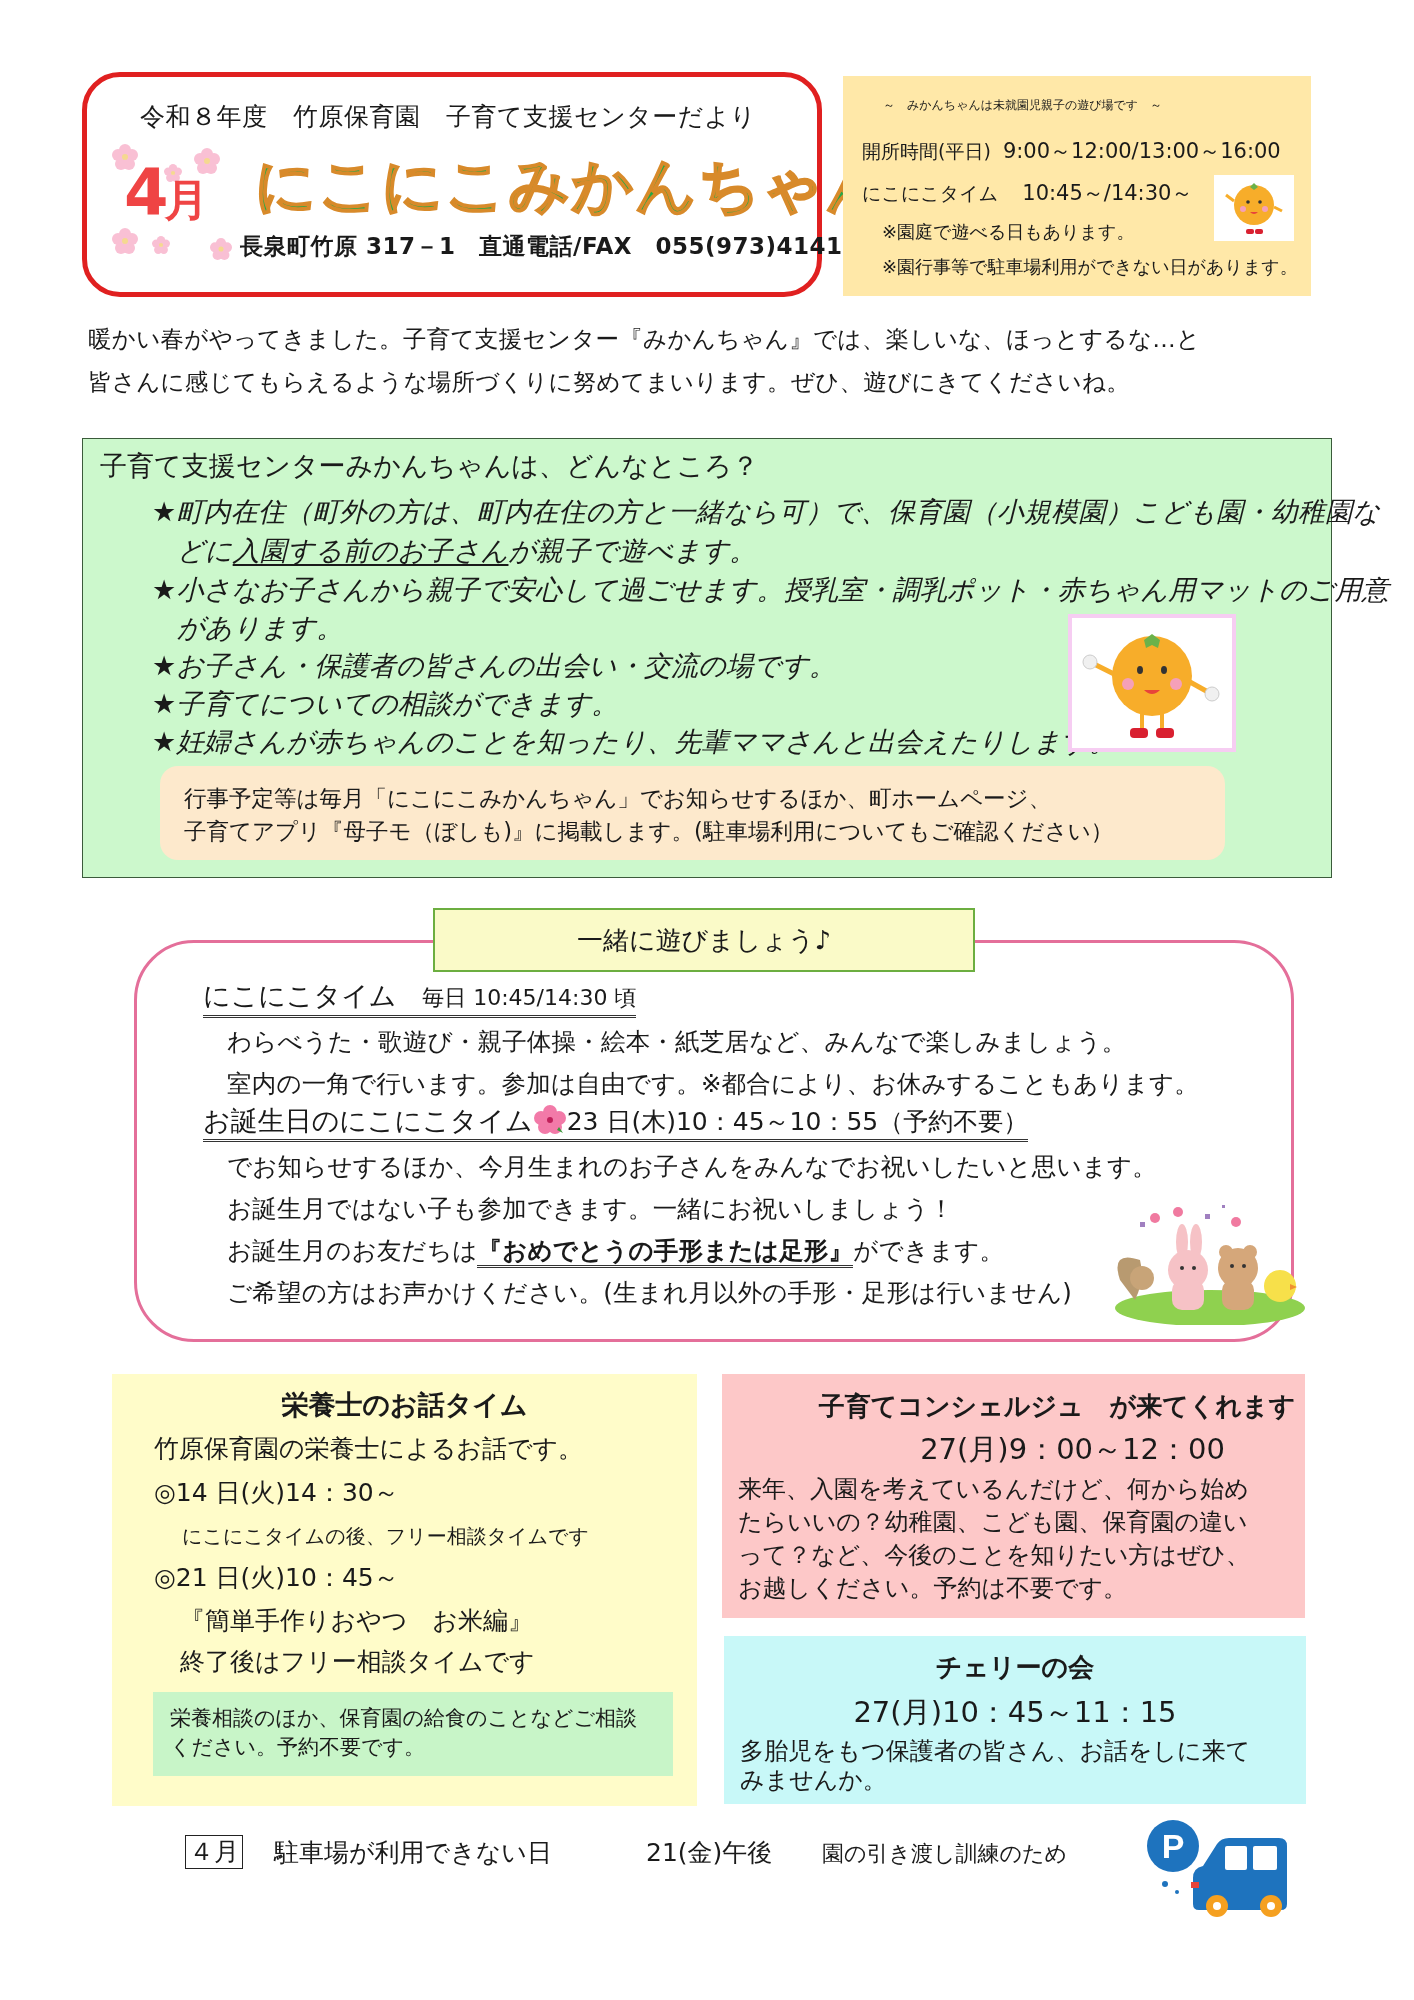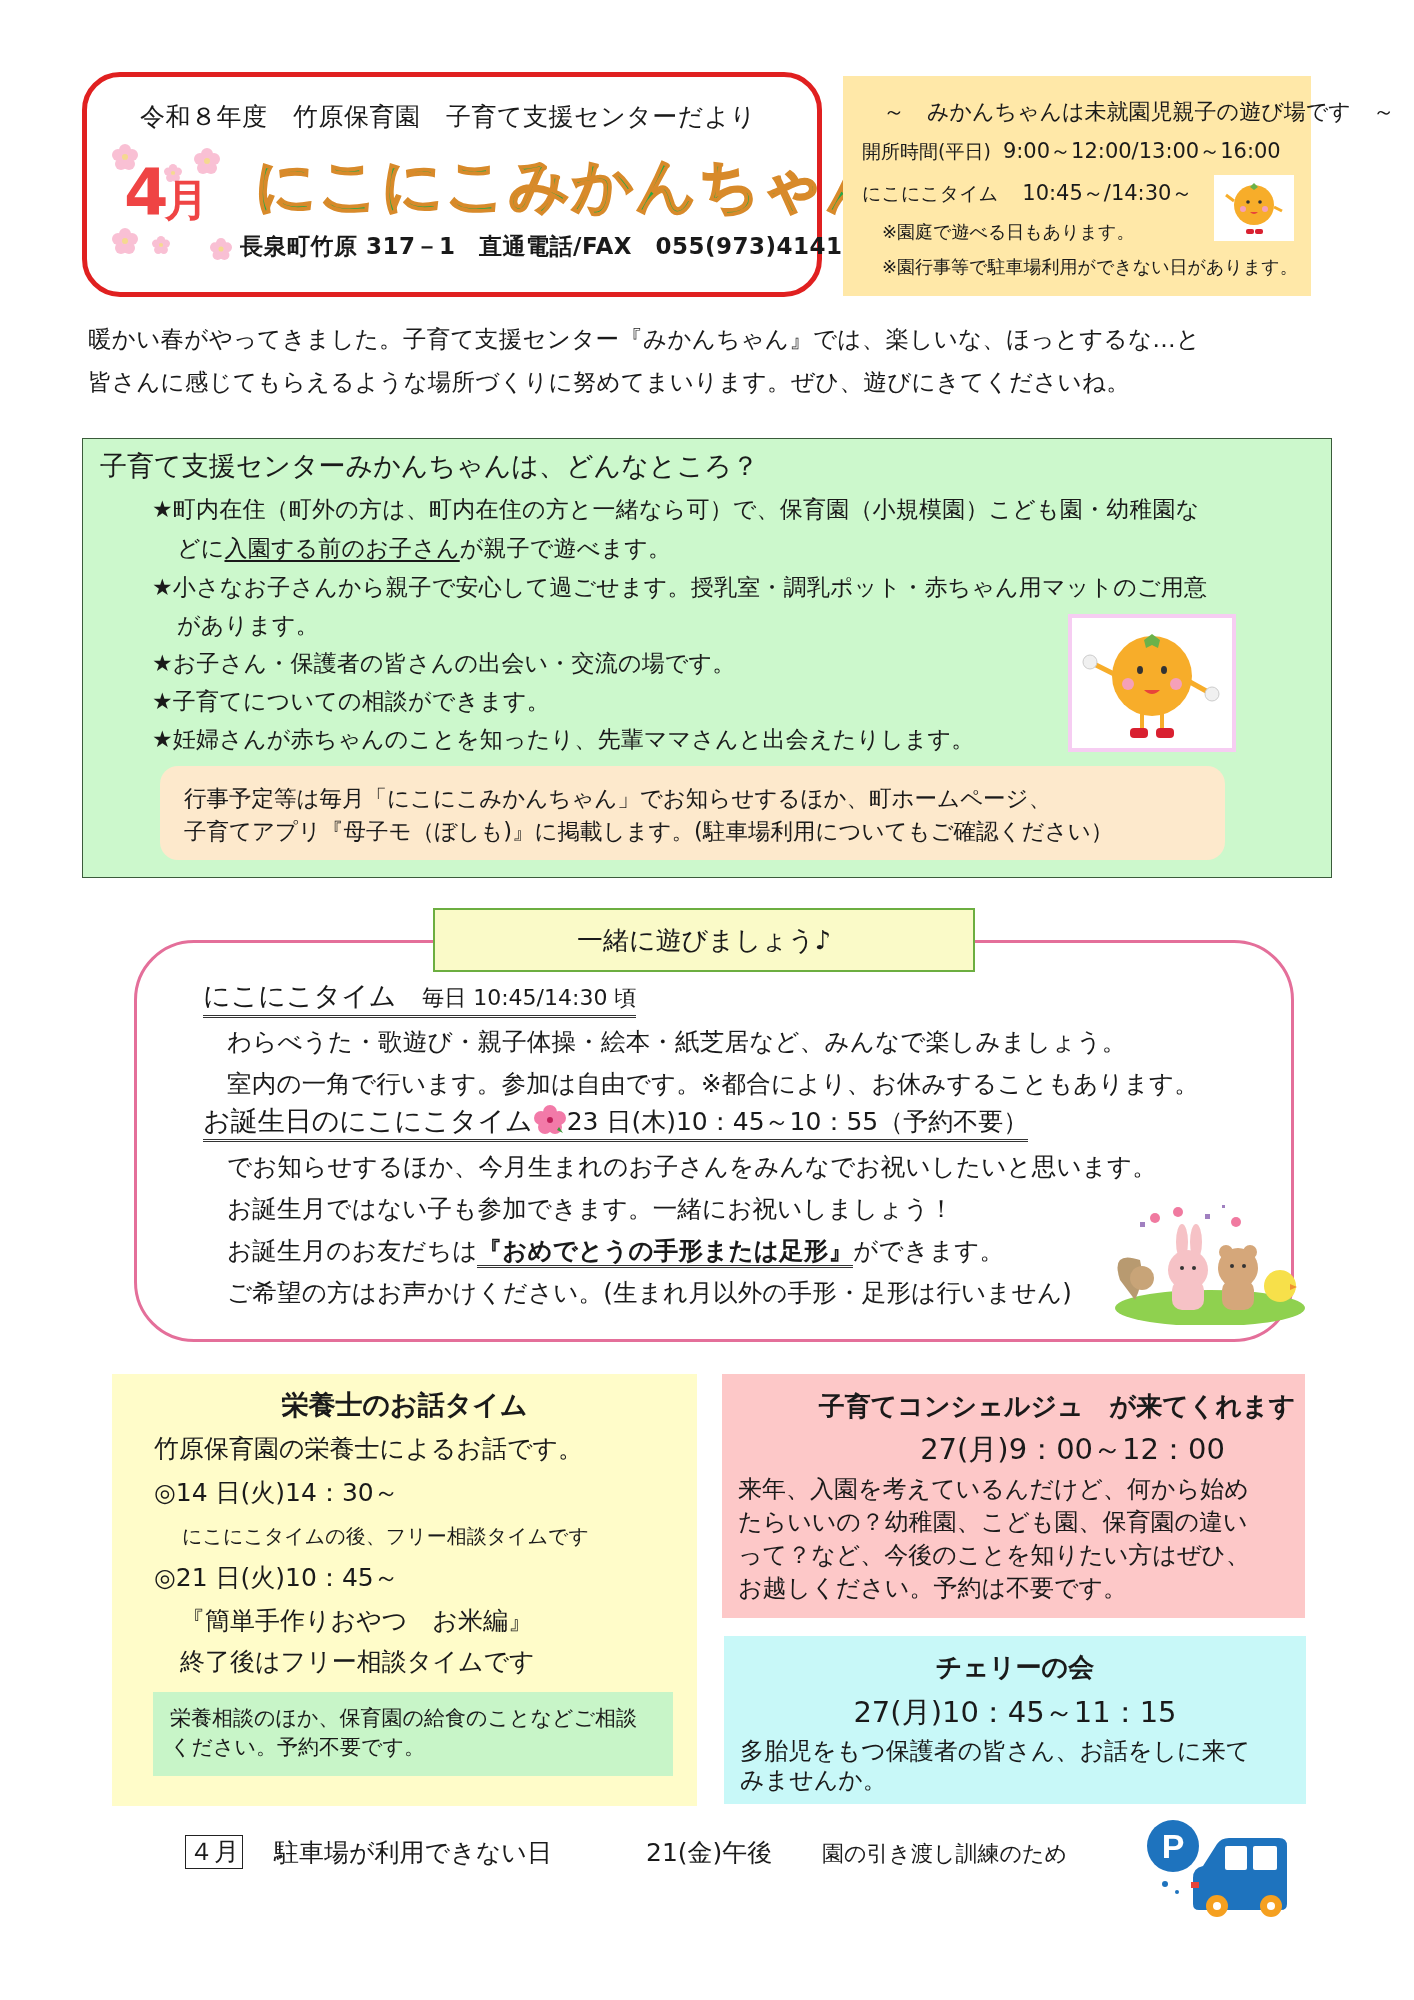--- a/index.html
+++ b/index.html
@@ -22,21 +22,21 @@
   #info-box { left: 843px; top: 76px; width: 468px; height: 220px; background: #ffe8a8; }
   .info-line { position: absolute; font-size: 19px; white-space: nowrap; }
   #mascot-small { left: 1214px; top: 175px; width: 80px; height: 66px; background: #fff; }
 
   
   .intro-line { position: absolute; left: 88px; font-size: 23.5px; letter-spacing: 0.3px; white-space: nowrap; }
 
   
   #green-box { left: 82px; top: 438px; width: 1250px; height: 440px; background: #ccf8cc; border: 1.5px solid #3b5b3b; }
   #green-title { left: 100px; top: 448px; font-size: 27px; }
-  .bullet-line { position: absolute; font-size: 23px; white-space: nowrap; letter-spacing: 0.2px; }
+  .bullet-line { position: absolute; font-size: 27px; white-space: nowrap; letter-spacing: 0.2px; font-style: italic; }
   .u { text-decoration: underline; text-underline-offset: 4px; }
   #mascot-big { left: 1068px; top: 614px; width: 168px; height: 138px; background: #fff; border: 4px solid #f6cdf2; }
   #notice-box { left: 160px; top: 766px; width: 1065px; height: 94px; background: #fde9cc; border-radius: 18px; }
   .notice-line { position: absolute; left: 184px; font-size: 22.5px; white-space: nowrap; }
 
   
   #play-box { left: 134px; top: 940px; width: 1160px; height: 402px; border: 3px solid #e46f9a; border-radius: 60px; background: #fff; }
   #play-title { left: 433px; top: 908px; width: 542px; height: 64px; background: #fafac8; border: 2.5px solid #6cae40; display: flex; align-items: center; justify-content: center; font-size: 26px; }
   .play-head { position: absolute; font-size: 27px; white-space: nowrap; border-bottom: 3px double #333; padding-bottom: 0px; line-height: 34px; }
   .play-line { position: absolute; font-size: 24.5px; white-space: nowrap; letter-spacing: 0.2px; }
@@ -132,21 +132,21 @@
         <circle cx="6" cy="11" r="6"></circle>
       </g>
       <circle cx="13" cy="13" r="3" fill="#f5d890"></circle>
     </svg>
 </div>
 <div id="month-text" class="abs"><span>4</span><span class="small">月</span></div>
 <div id="logo-text" class="abs">にこにこみかんちゃん</div>
 <div id="address" class="abs">長泉町竹原 317－1　直通電話/FAX　055(973)4141</div>
 
 <div id="info-box" class="abs"></div>
-<div class="info-line" style="left:883px;top:97px;font-size:22px">～　みかんちゃんは未就園児親子の遊び場です　～</div>
+<div class="info-line" style="left:883px;top:97px;font-size:12px">～　みかんちゃんは未就園児親子の遊び場です　～</div>
 <div class="info-line" style="left:862px;top:137px"><span>開所時間(平日)</span>&nbsp;&nbsp;<span style="font-size:21px">9:00～12:00/13:00～16:00</span></div>
 <div class="info-line" style="left:862px;top:179px"><span>にこにこタイム</span>&nbsp;&nbsp;&nbsp;&nbsp;<span style="font-size:21px">10:45～/14:30～</span></div>
 <div class="info-line" style="left:882px;top:220px;font-size:18px">※園庭で遊べる日もあります。</div>
 <div class="info-line" style="left:882px;top:255px;font-size:18px">※園行事等で駐車場利用ができない日があります。</div>
 <div id="mascot-small" class="abs">
   <svg viewBox="0 0 80 66" width="80" height="66">
     <circle cx="40" cy="30" r="20" fill="#f7ad2a"></circle>
     <path d="M40 8 l4 4 l-4 3 l-4 -3z" fill="#6bb24a"></path>
     <circle cx="34" cy="27" r="1.8" fill="#333"></circle>
       <circle cx="46" cy="27" r="1.8" fill="#333"></circle>

